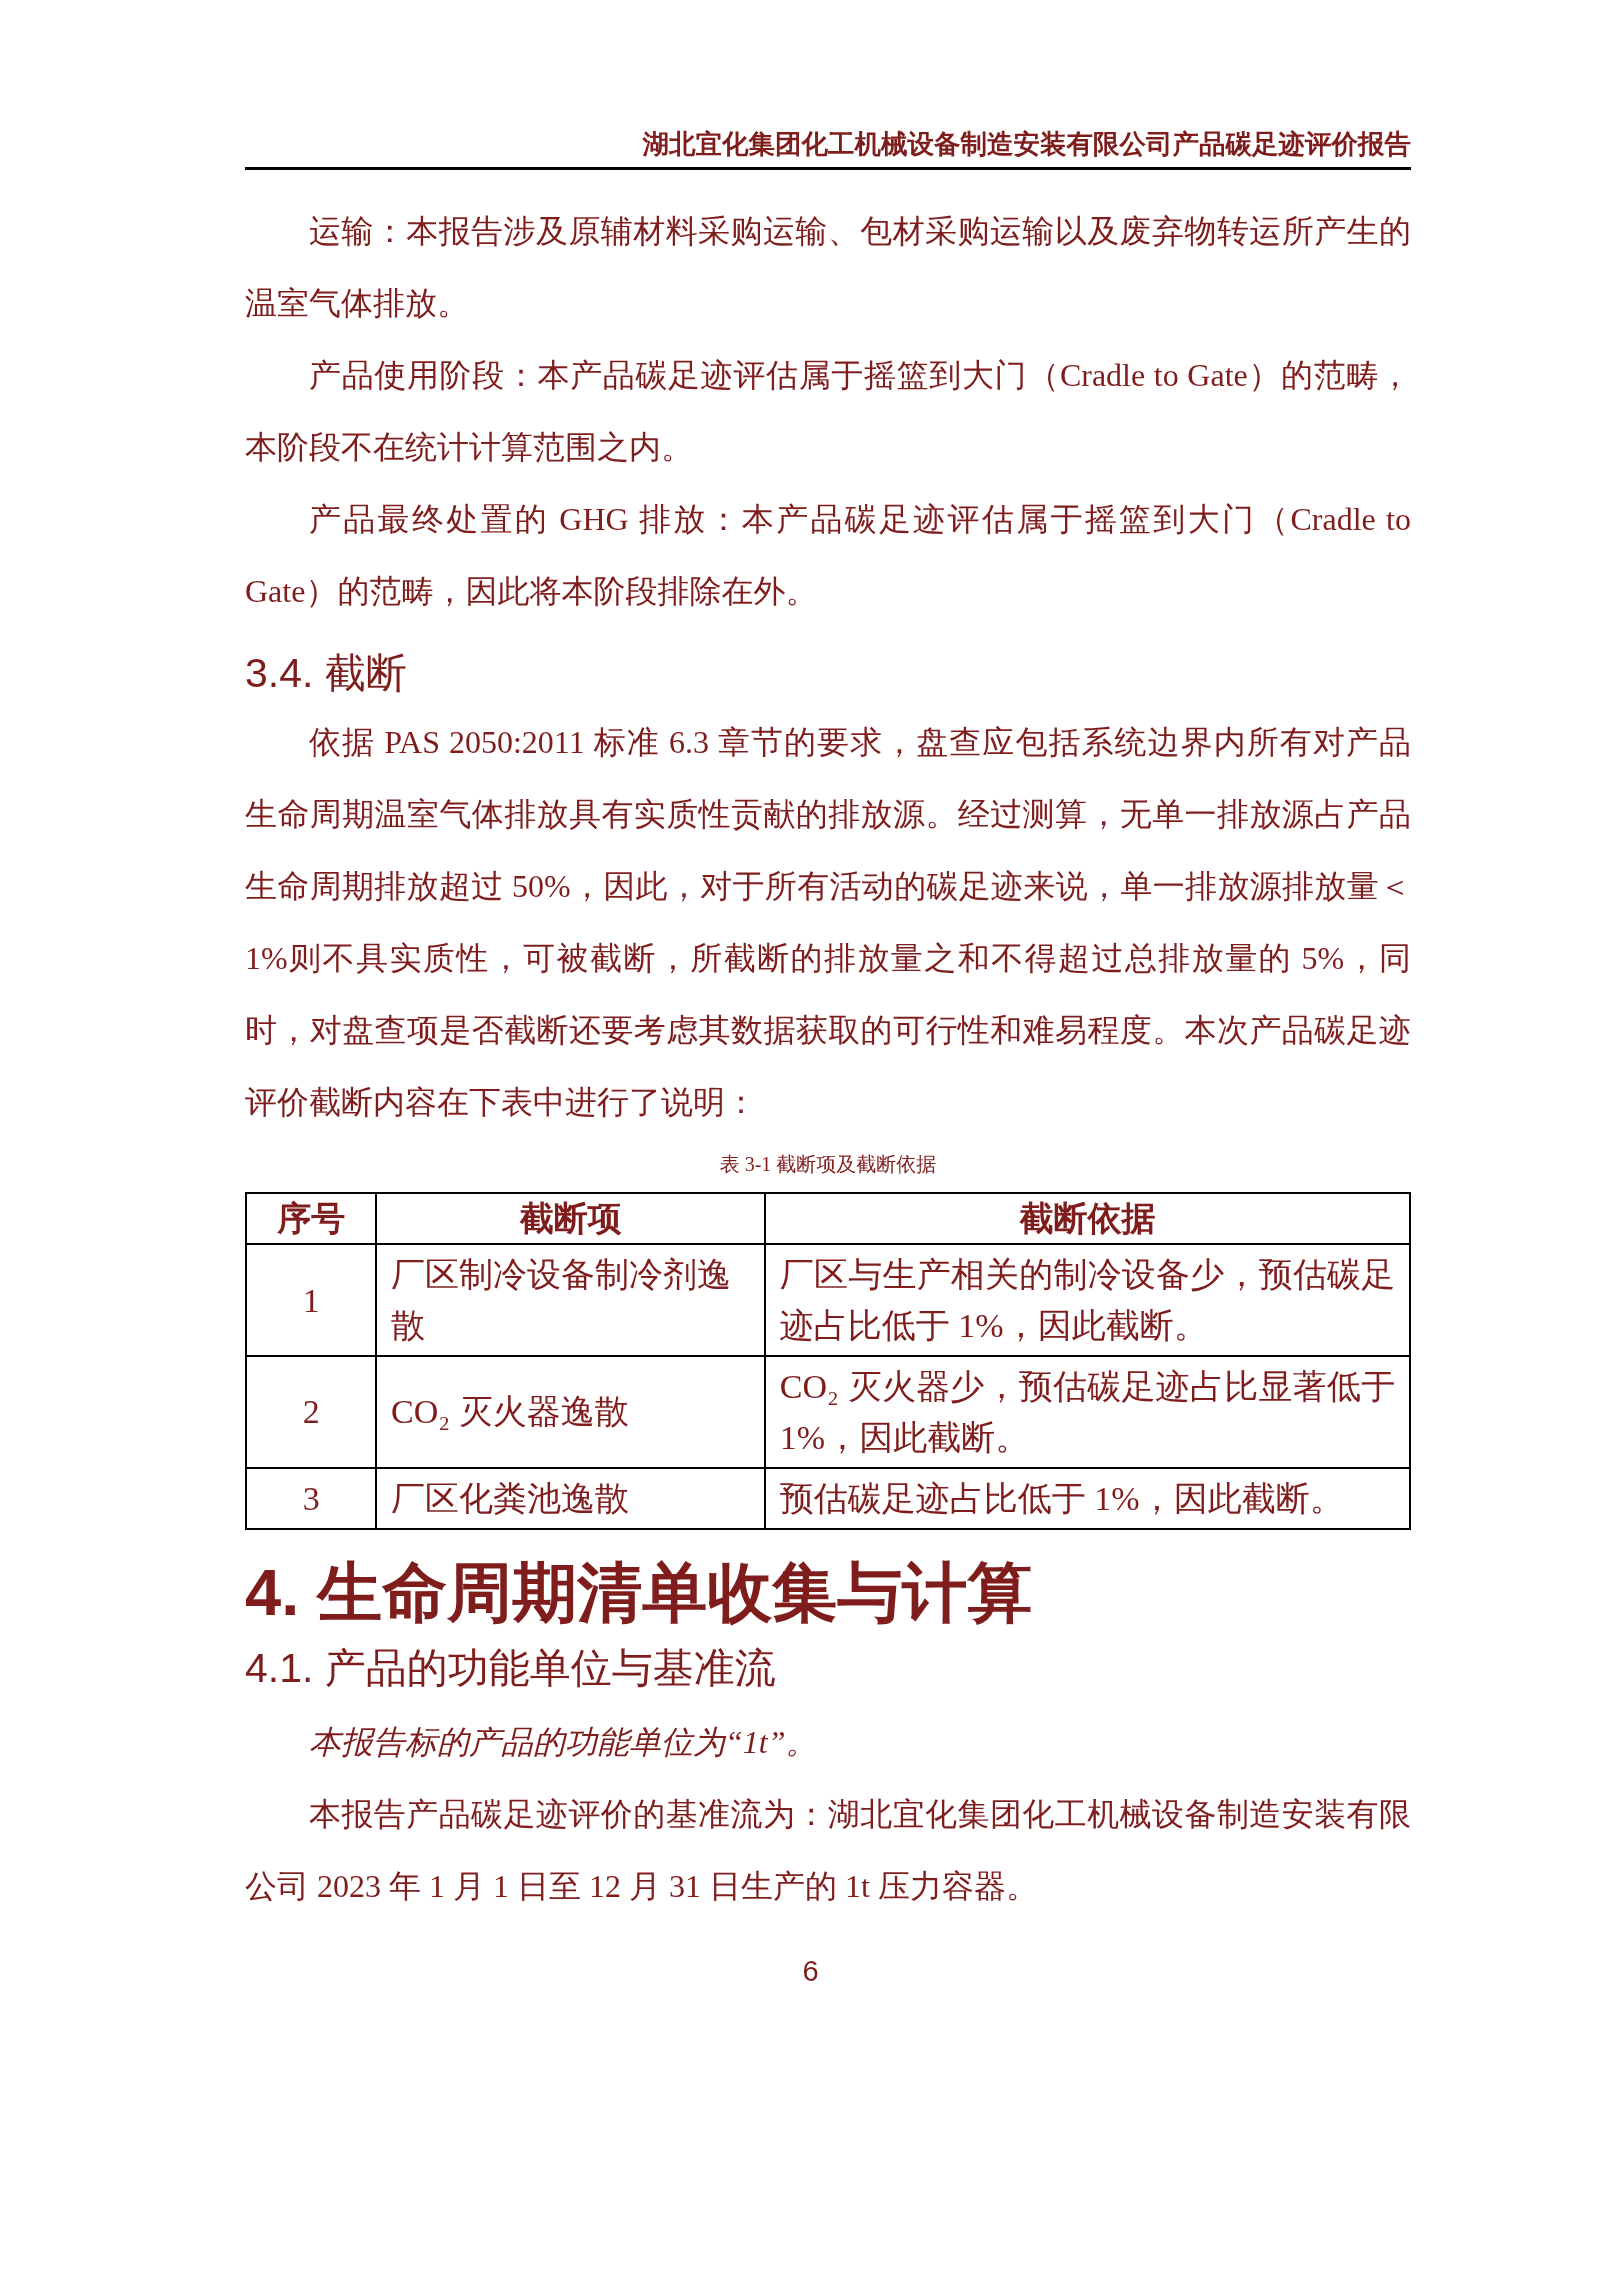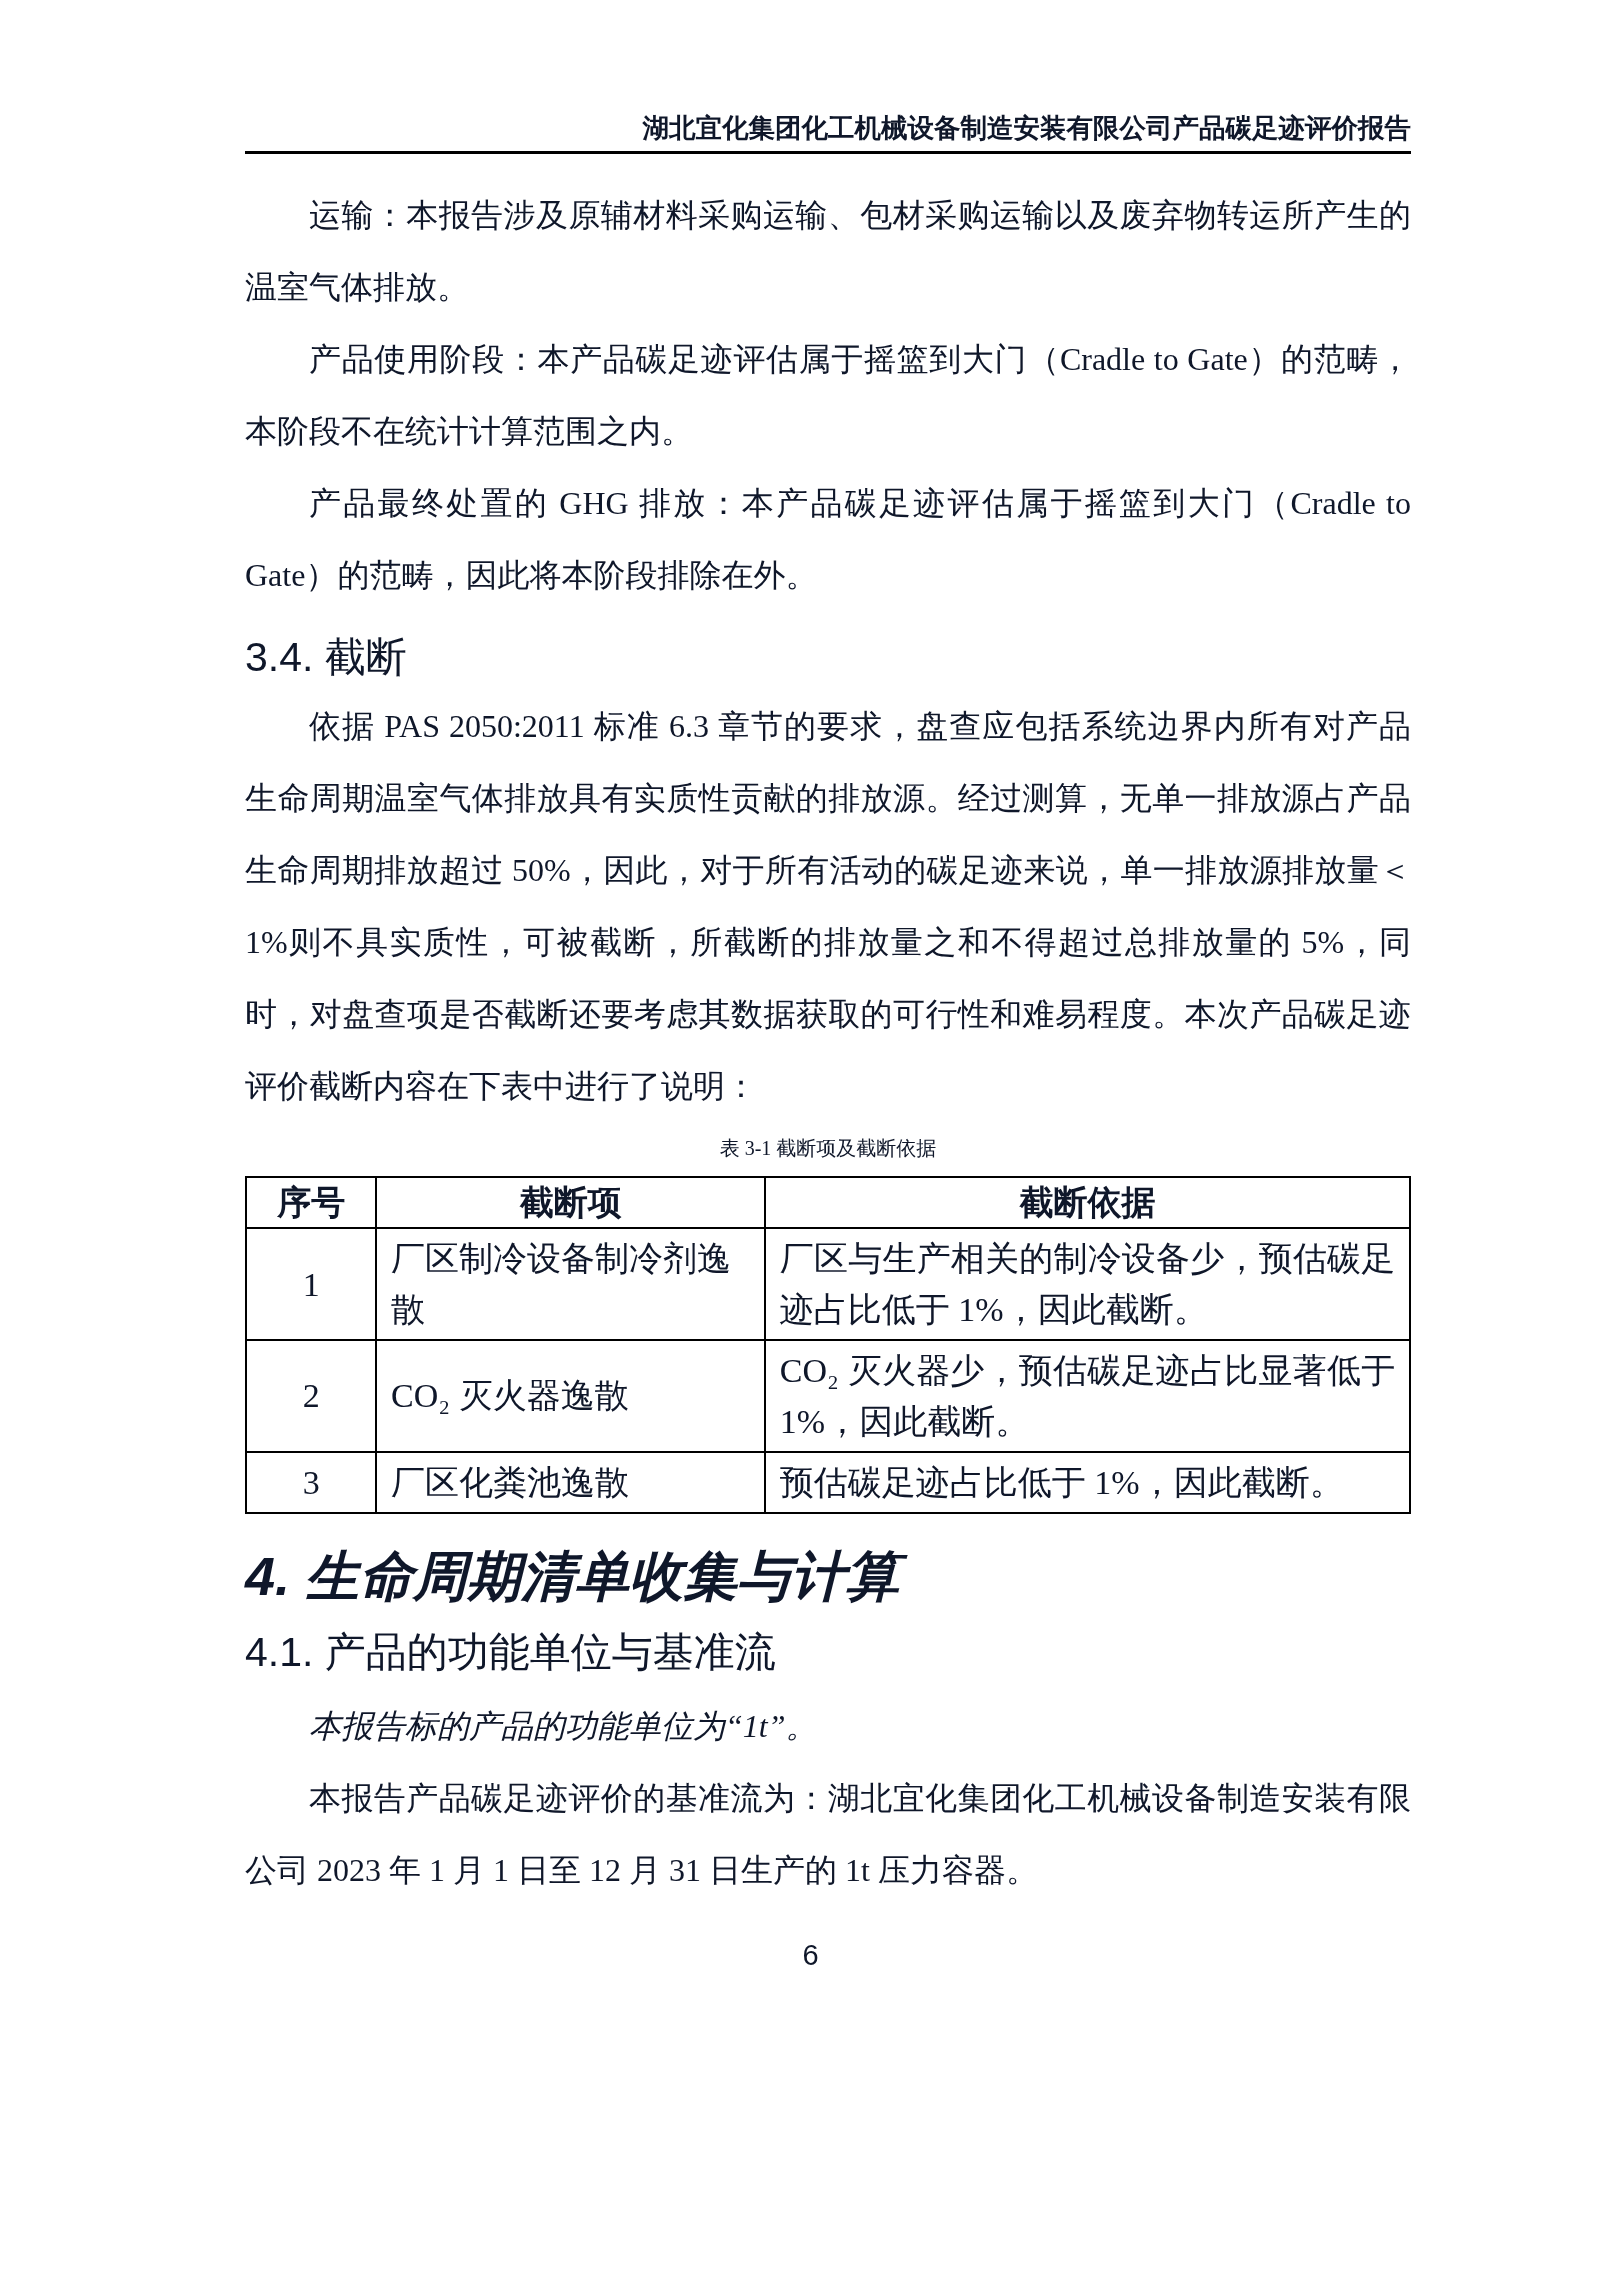--- a/index.html
+++ b/index.html
@@ -1,22 +1,22 @@
 <!DOCTYPE html>
 <html lang="zh"><head>
 <meta charset="utf-8">
 <style>
   html,body{margin:0;padding:0;background:#ffffff;}
   .page{
     position:relative;
     width:1621px;height:2293px;
     box-sizing:border-box;
-    padding:0 210px 0 245px;
+    padding:16px 210px 0 245px;
     background:#ffffff;
-    color:#0f172a;
+    color:#7f1d1d;
     font-family:"Liberation Serif","DejaVu Serif",serif;
     overflow:hidden;
   }
   
   .doc-header{
     padding-top:114px;
     padding-bottom:7.8px;
     border-bottom:3.9px solid #000;
     text-align:right;
     font-weight:bold;
@@ -36,24 +36,23 @@
   h2.sec{
     margin:21.6px 0 7.8px 0;
     font-family:"Liberation Sans","DejaVu Sans",sans-serif;
     font-size:41px;
     line-height:49px;
     font-weight:normal;
   }
   h1.chap{
     margin:29px 0 0 0;
     font-family:"Liberation Sans","DejaVu Sans",sans-serif;
-    font-size:54px;
+    font-size:65px;
     line-height:67px;
     font-weight:bold;
-    font-style:italic;
   }
   h2.sec41{margin-top:18px;}
   
   .tbl-caption{
     margin-top:9.8px;
     text-align:center;
     font-size:20px;
     line-height:35px;
   }
   table.cutoff{

